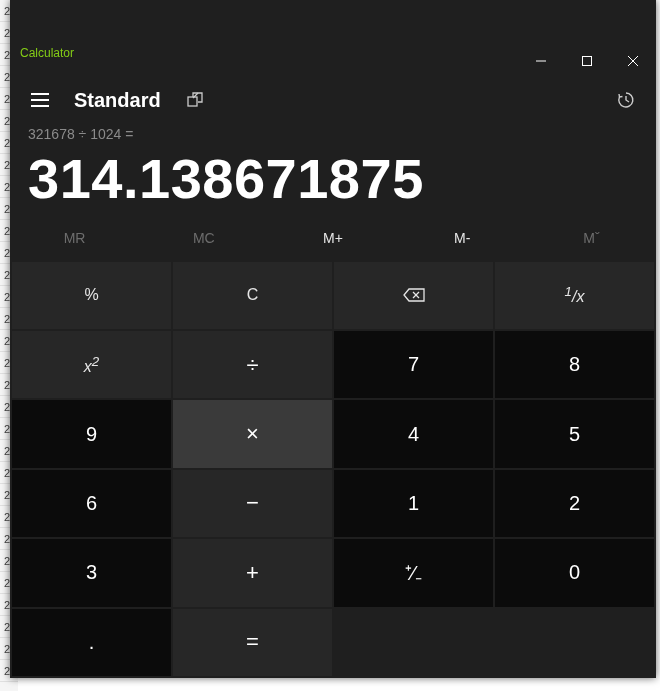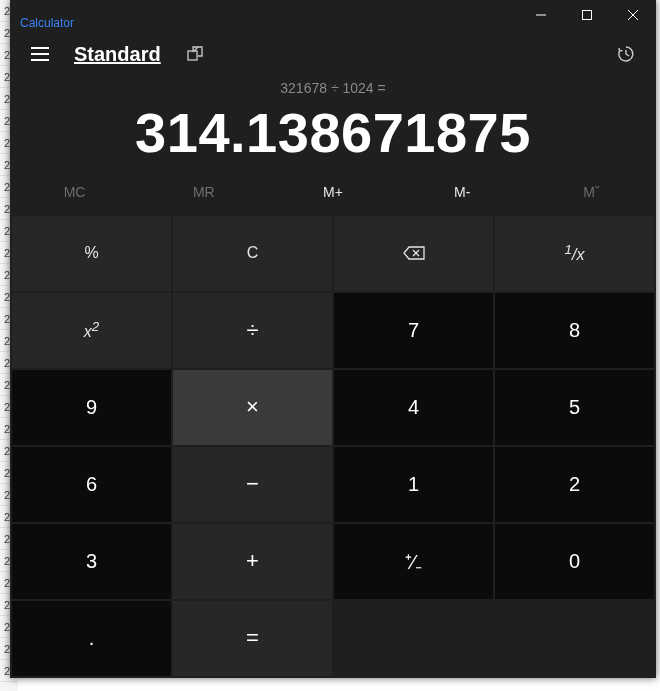--- a/index.html
+++ b/index.html
@@ -31,58 +31,58 @@
     height: 678px;
     background: #1f1f1f;
     color: #fff;
     display: flex;
     flex-direction: column;
     box-shadow: 0 0 8px rgba(0,0,0,.6);
   }
   .titlebar {
     height: 30px;
     display: flex;
-    align-items: flex-end;
+    align-items: flex-start;
     padding-left: 10px;
     font-size: 12px;
-    color: #3b82f6;
+    color: #84cc16;
     background: #1f1f1f;
+    margin-top: 46px;
   }
   .titlebar .title { flex: 1; }
   .winbtn {
     width: 46px; height: 30px;
     display: flex; align-items: center; justify-content: center;
     color: #fff; font-size: 12px;
   }
   .header {
     display: flex;
     align-items: center;
     padding: 6px 12px 4px 12px;
     gap: 16px;
   }
   .hamburger {
     width: 36px; height: 36px;
     display:flex;align-items:center;justify-content:center;
   }
   .mode {
     font-size: 20px;
     font-weight: 600;
-    text-decoration: underline;
   }
   .ontop {
     width:36px;height:36px;display:flex;align-items:center;justify-content:center;
     font-size:16px;color:#ccc;
   }
   .header-spacer { flex:1; }
   .history-btn {
     width:36px;height:36px;display:flex;align-items:center;justify-content:center;
     color:#ccc;
   }
   .display {
-    text-align: center;
+    text-align: left;
     padding: 4px 18px 8px 18px;
   }
   .expr {
     font-size: 14px;
     color: #8a8a8a;
     min-height: 18px;
     margin-bottom: 4px;
   }
   .result {
     font-size: 56px;
@@ -212,22 +212,22 @@
       </svg>
     </div>
   </div>
 
   <div class="display">
     <div class="expr">321678 ÷ 1024 =</div>
     <div class="result">314.138671875</div>
   </div>
 
   <div class="memrow">
+    <div class="mem">MR</div>
     <div class="mem">MC</div>
-    <div class="mem">MR</div>
     <div class="mem enabled">M+</div>
     <div class="mem enabled">M-</div>
     <div class="mem">Mˇ</div>
   </div>
 
   <div class="keypad">
 
     <div class="key func">%</div>
     <div class="key func">C</div>
     <div class="key func">

